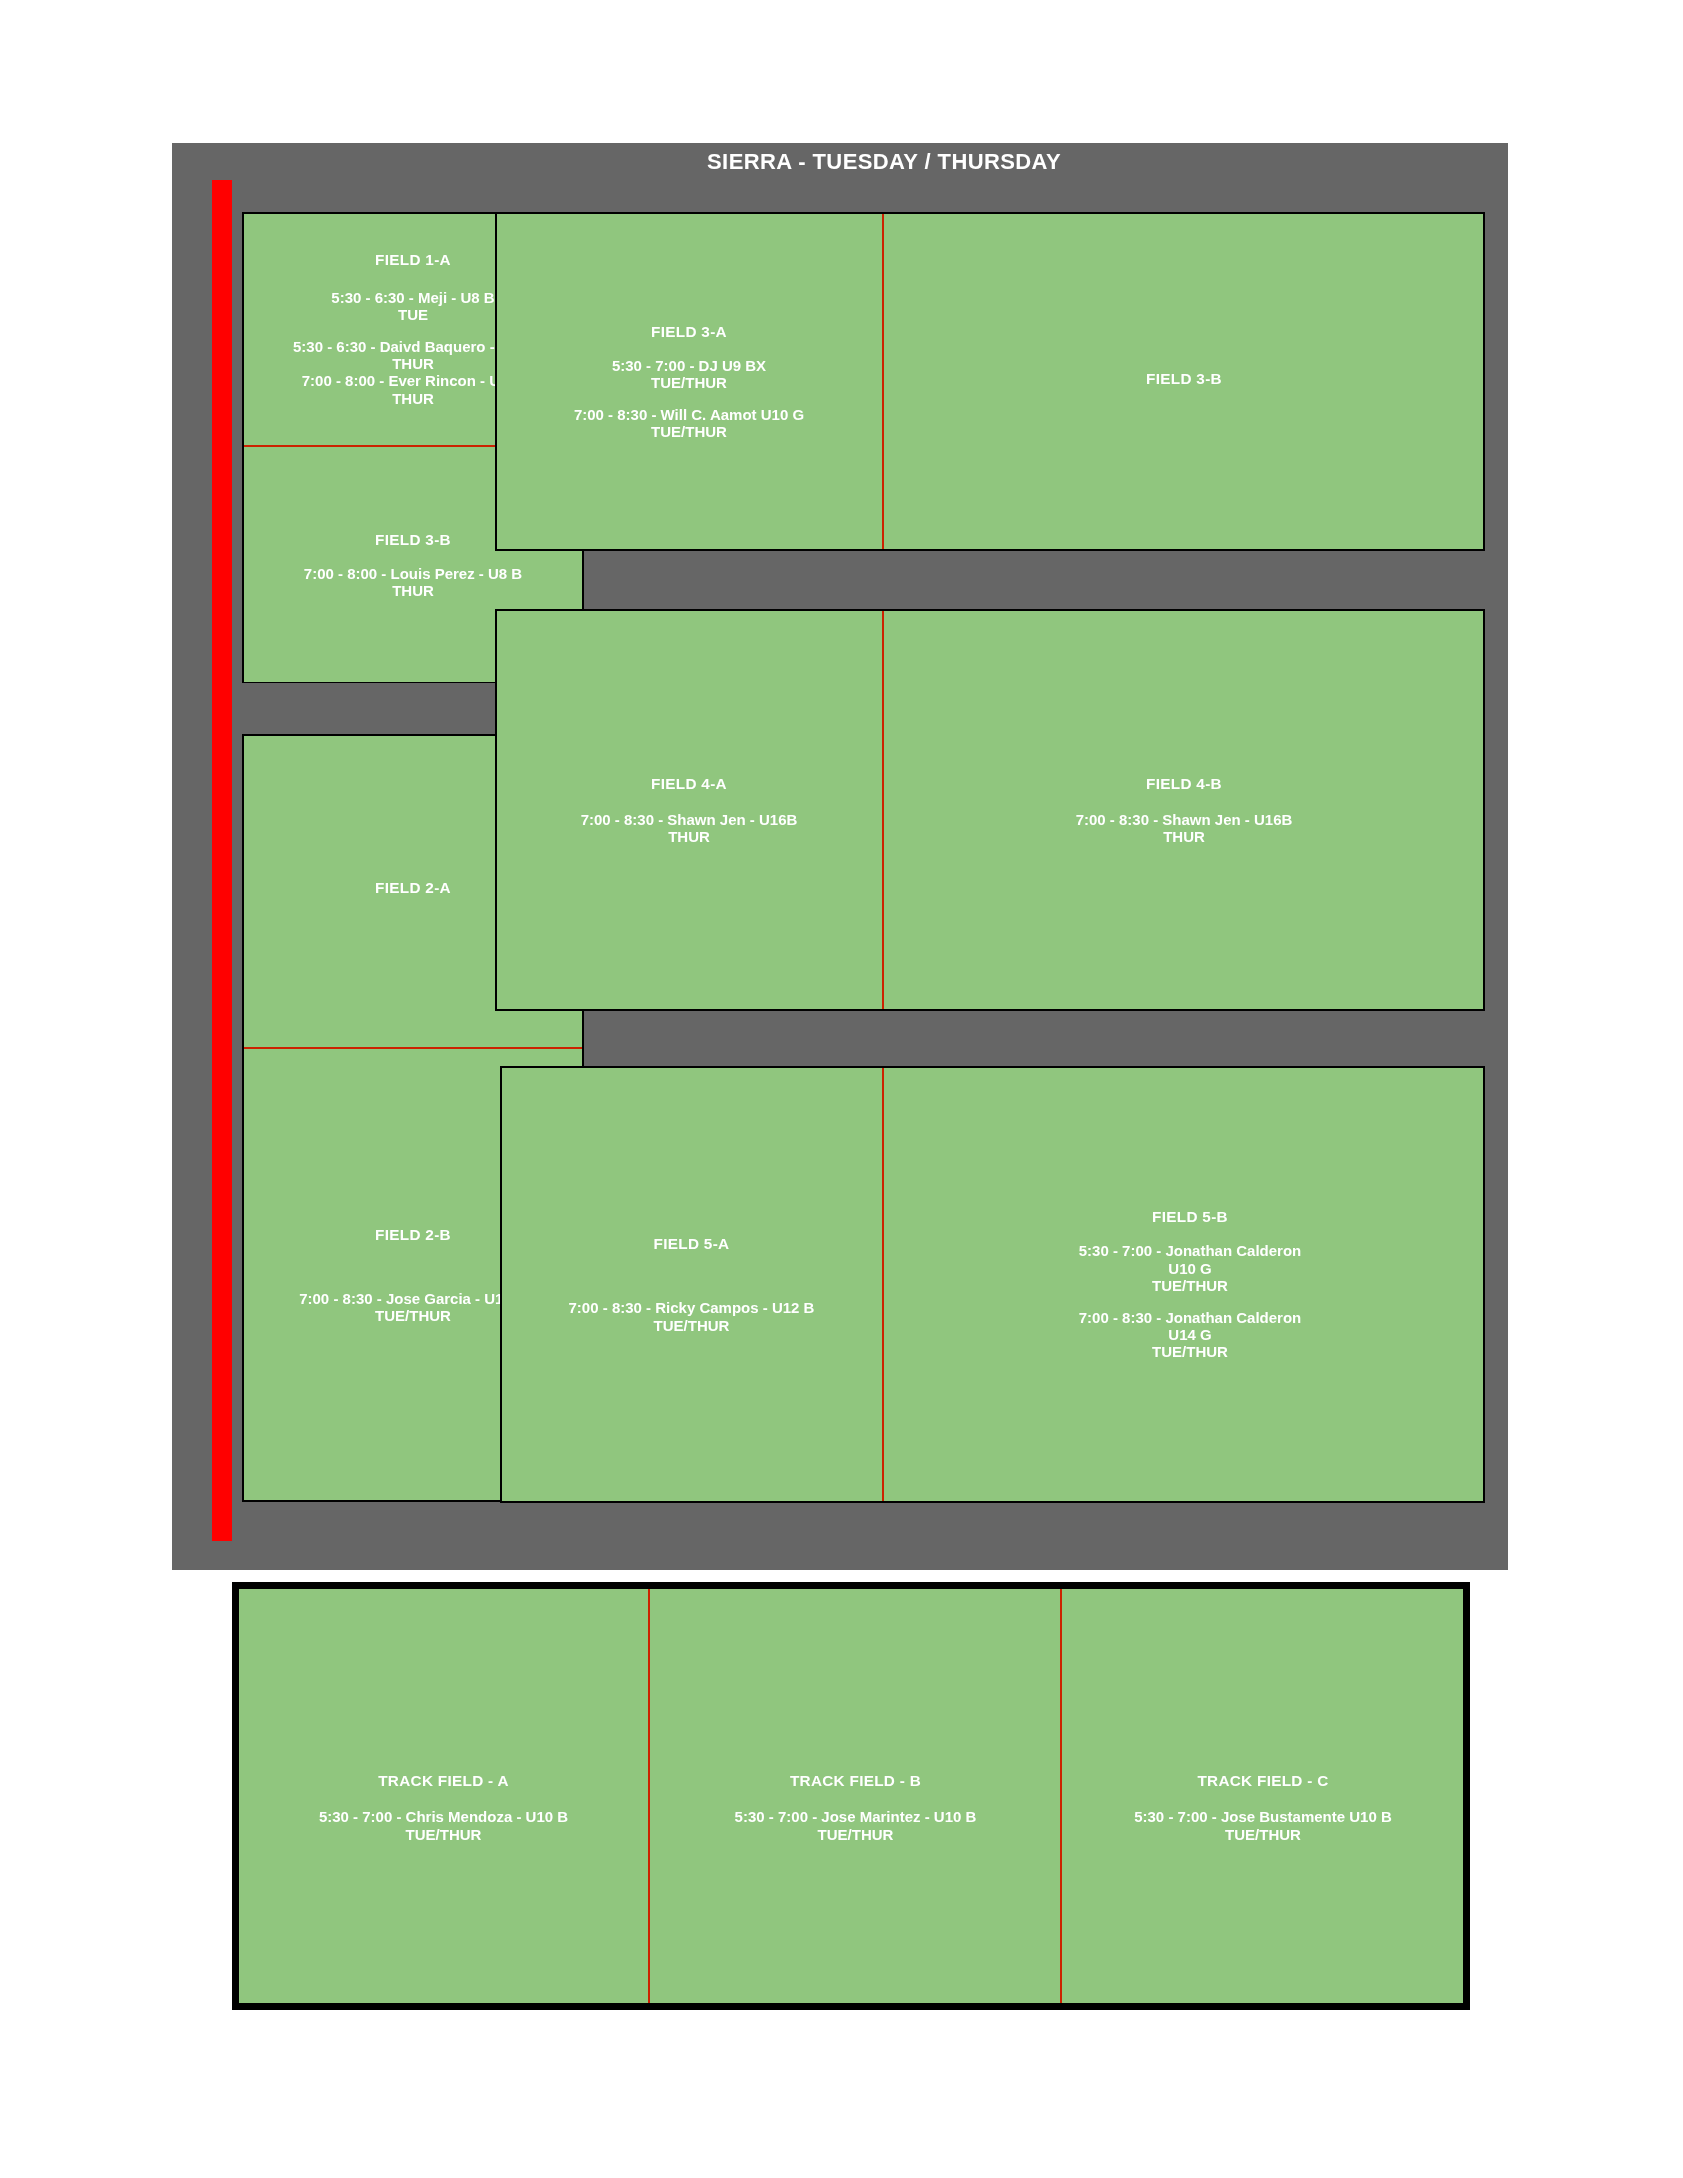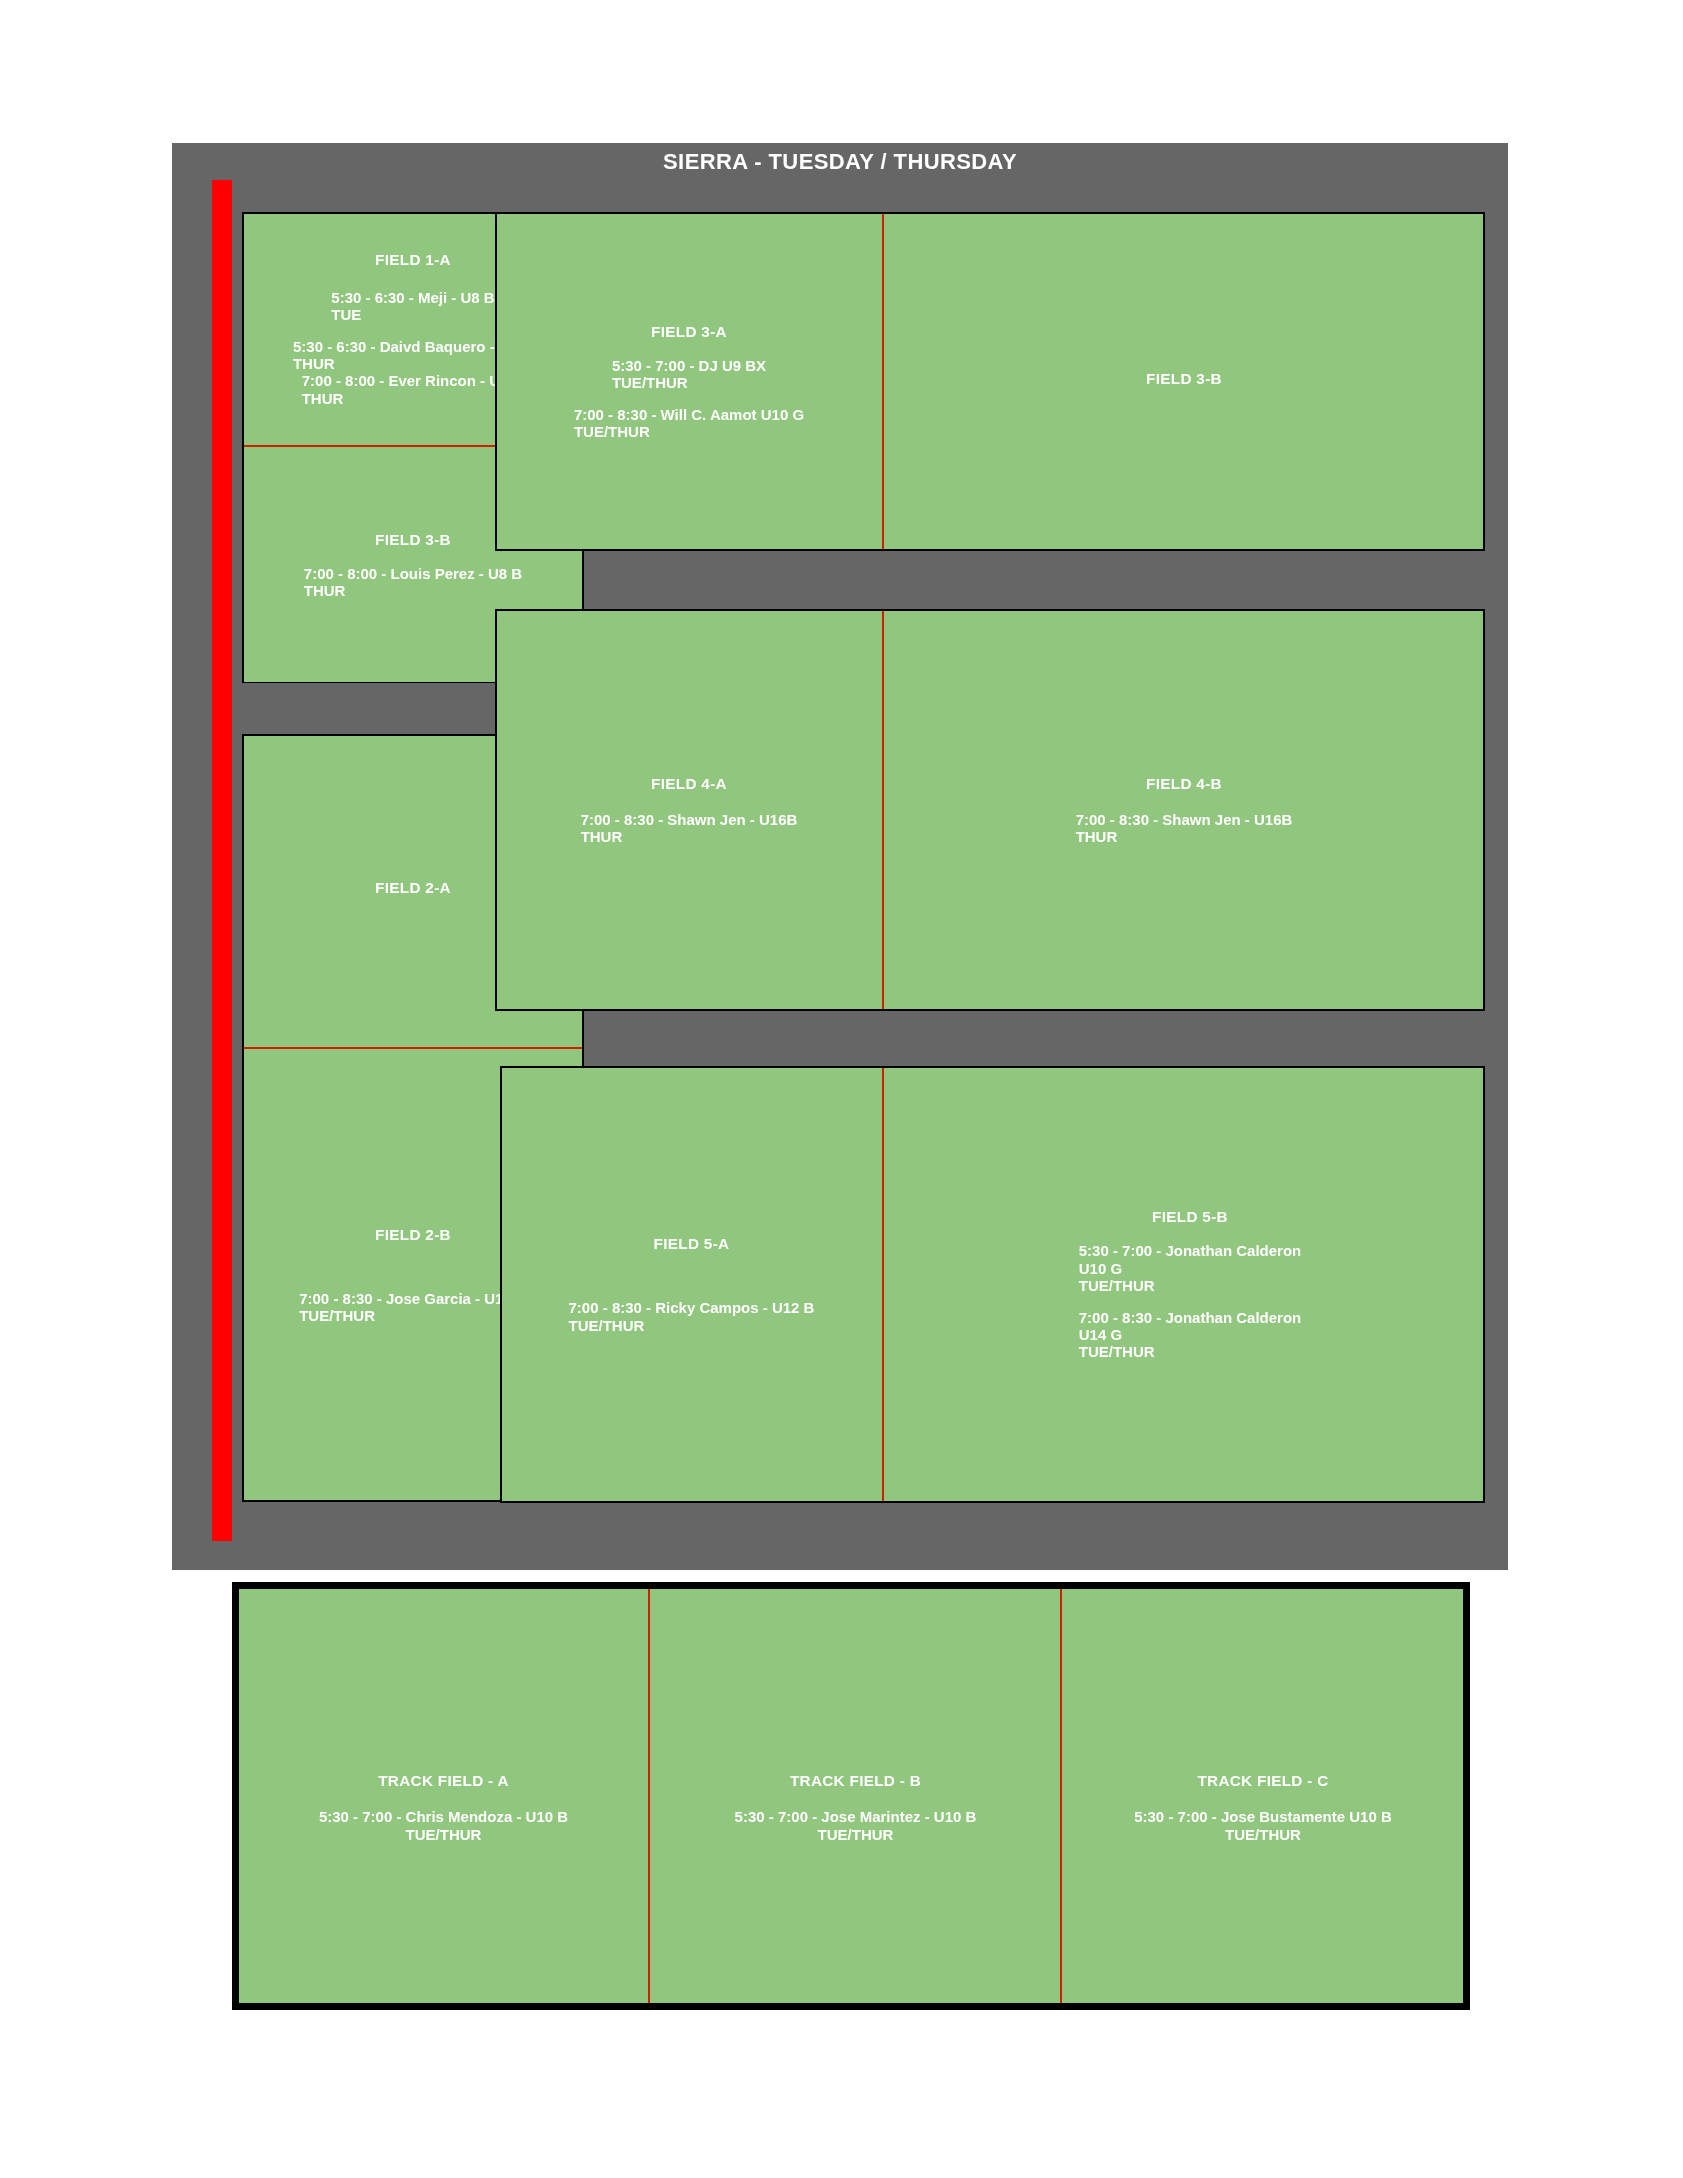--- a/index.html
+++ b/index.html
@@ -28,20 +28,21 @@
   #panel-title {
     position: absolute;
     left: 0;
     top: 6px;
     width: 100%;
     text-align: center;
     color: #ffffff;
     font-size: 22px;
     font-weight: bold;
     letter-spacing: 0.4px;
+    padding-left: 44px;
   }
 
   
   #construction-fence-bar {
     position: absolute;
     left: 212px;
     top: 180px;
     width: 20px;
     height: 1361px;
     background: #ff0000;
@@ -60,21 +61,21 @@
     letter-spacing: 0.5px;
     white-space: nowrap;
   }
 
   
   .field {
     position: absolute;
     background: #90c67e;
     box-sizing: border-box;
     color: #ffffff;
-    text-align: left;
+    text-align: center;
     display: flex;
     flex-direction: column;
     justify-content: center;
     align-items: center;
     overflow: hidden;
   }
   .field-outer {
     border: 2px solid #000000;
   }
   .field-name {

